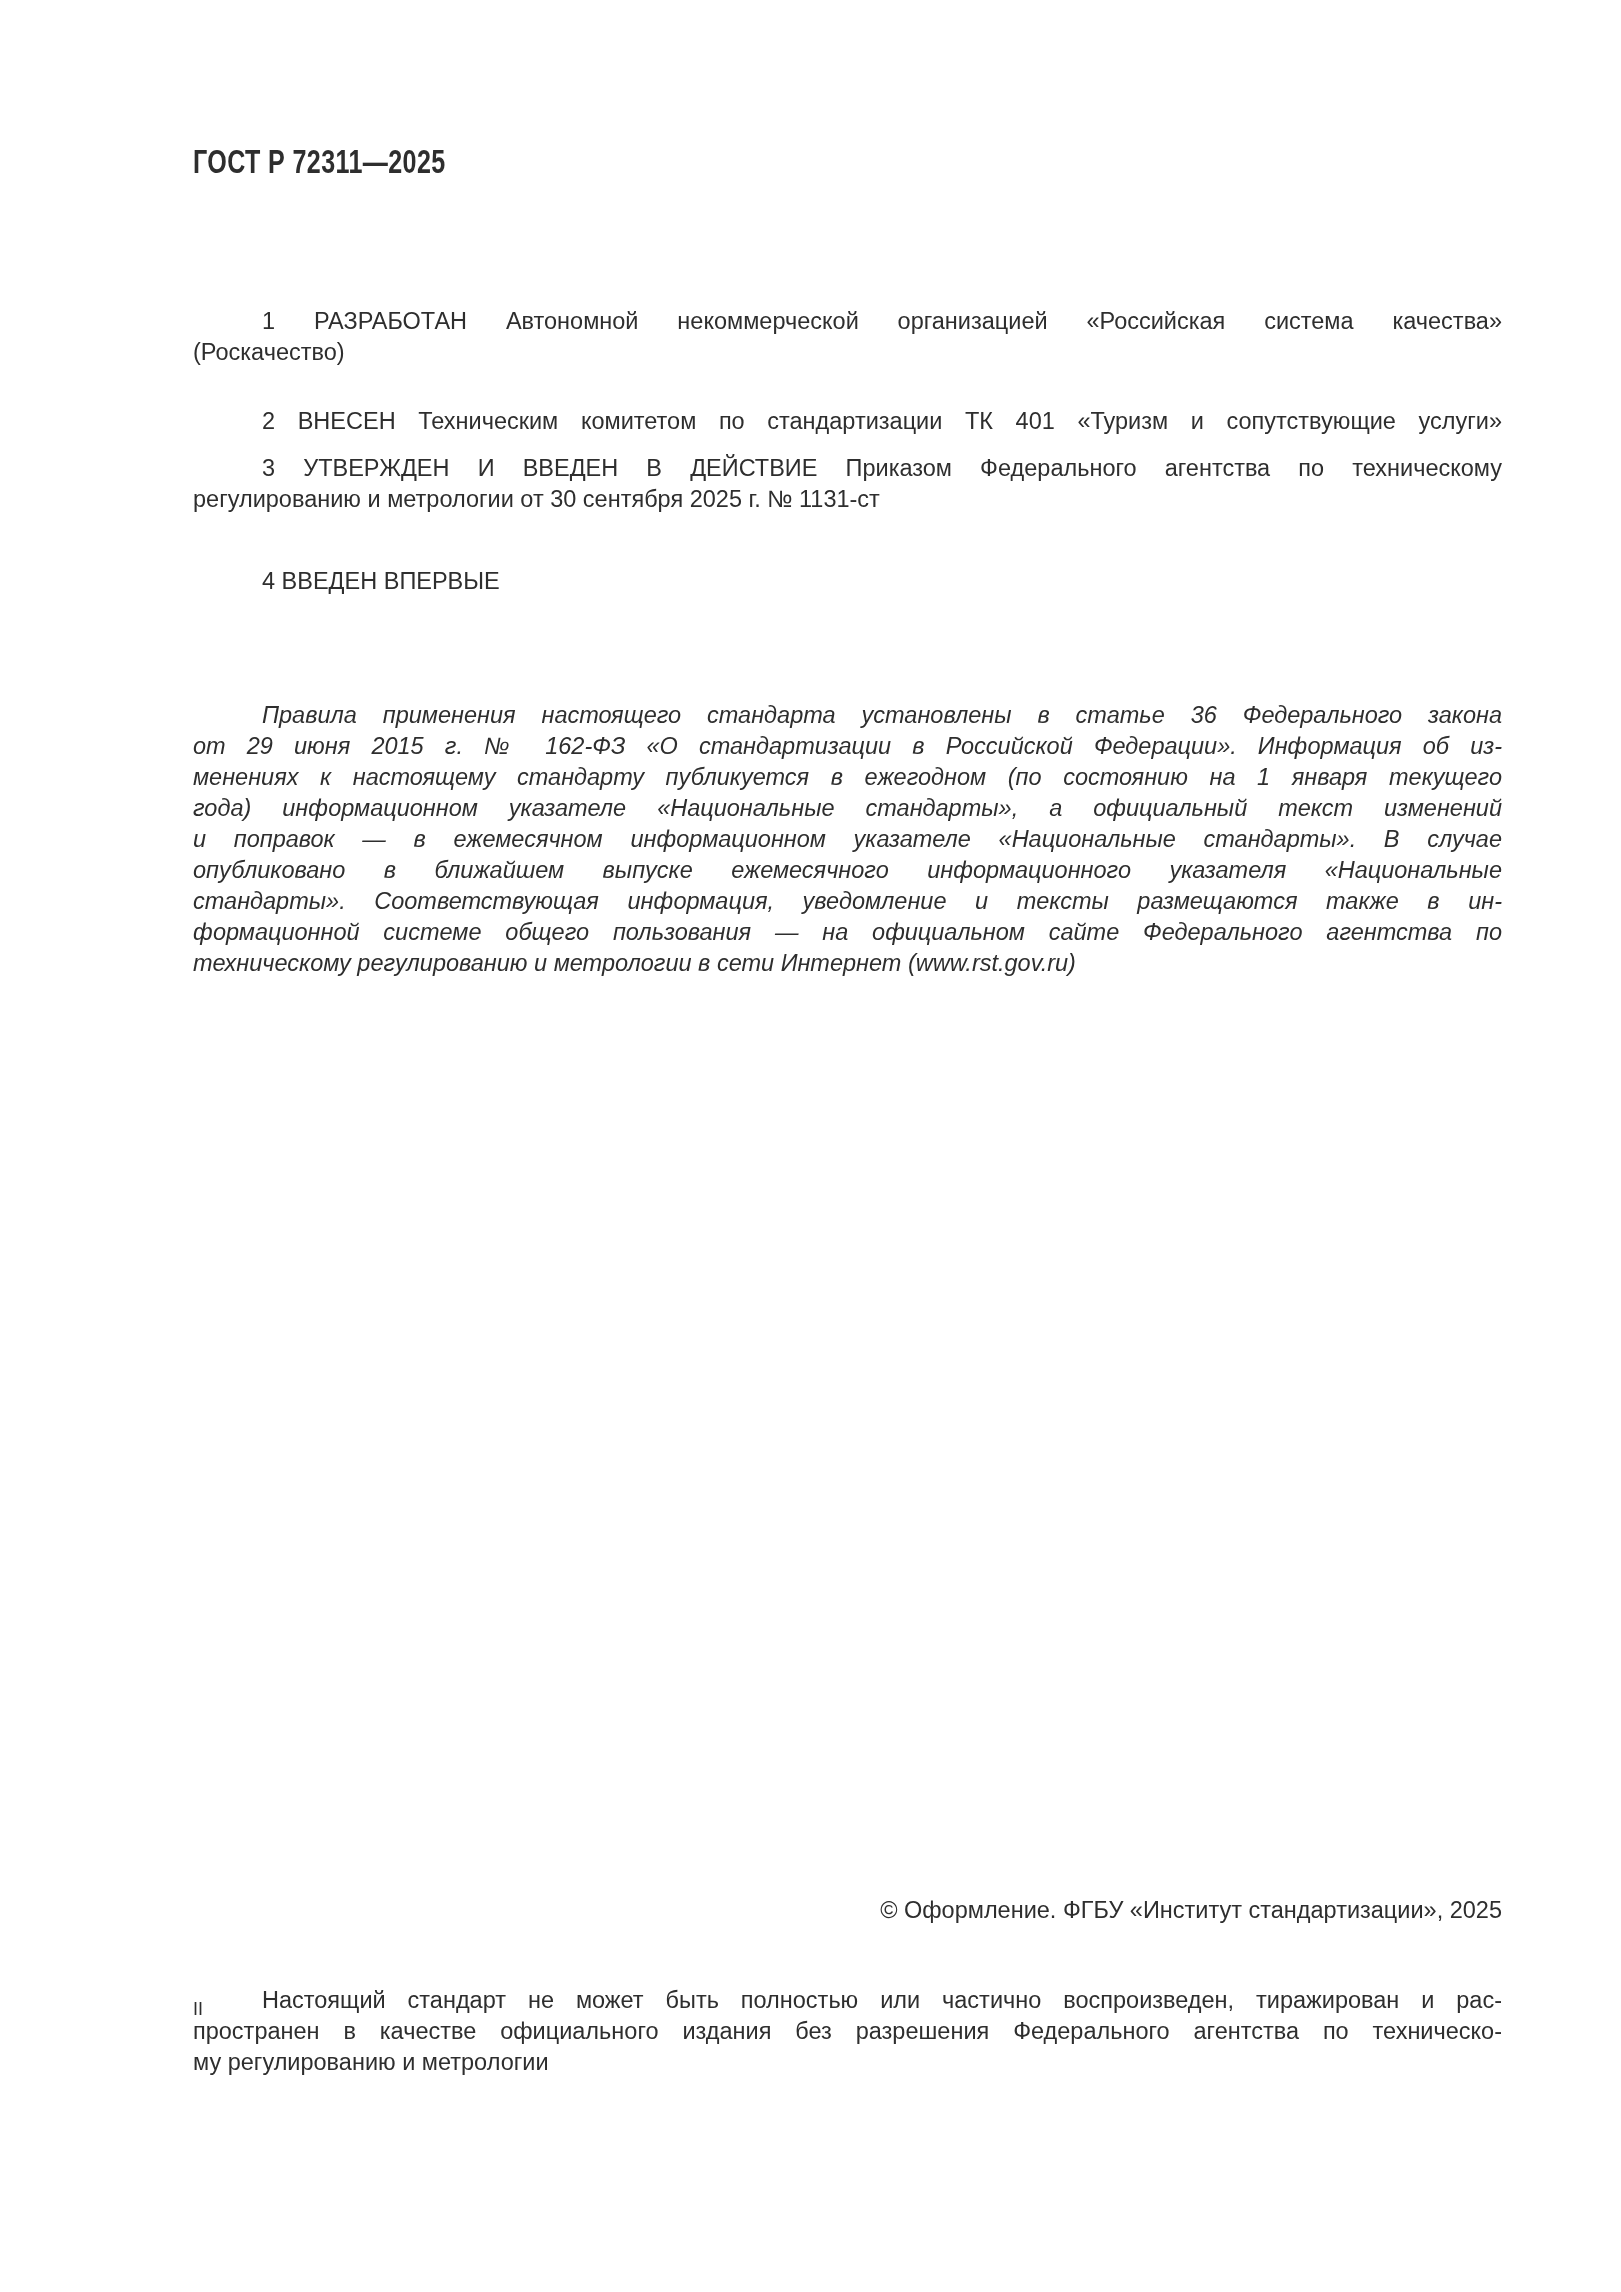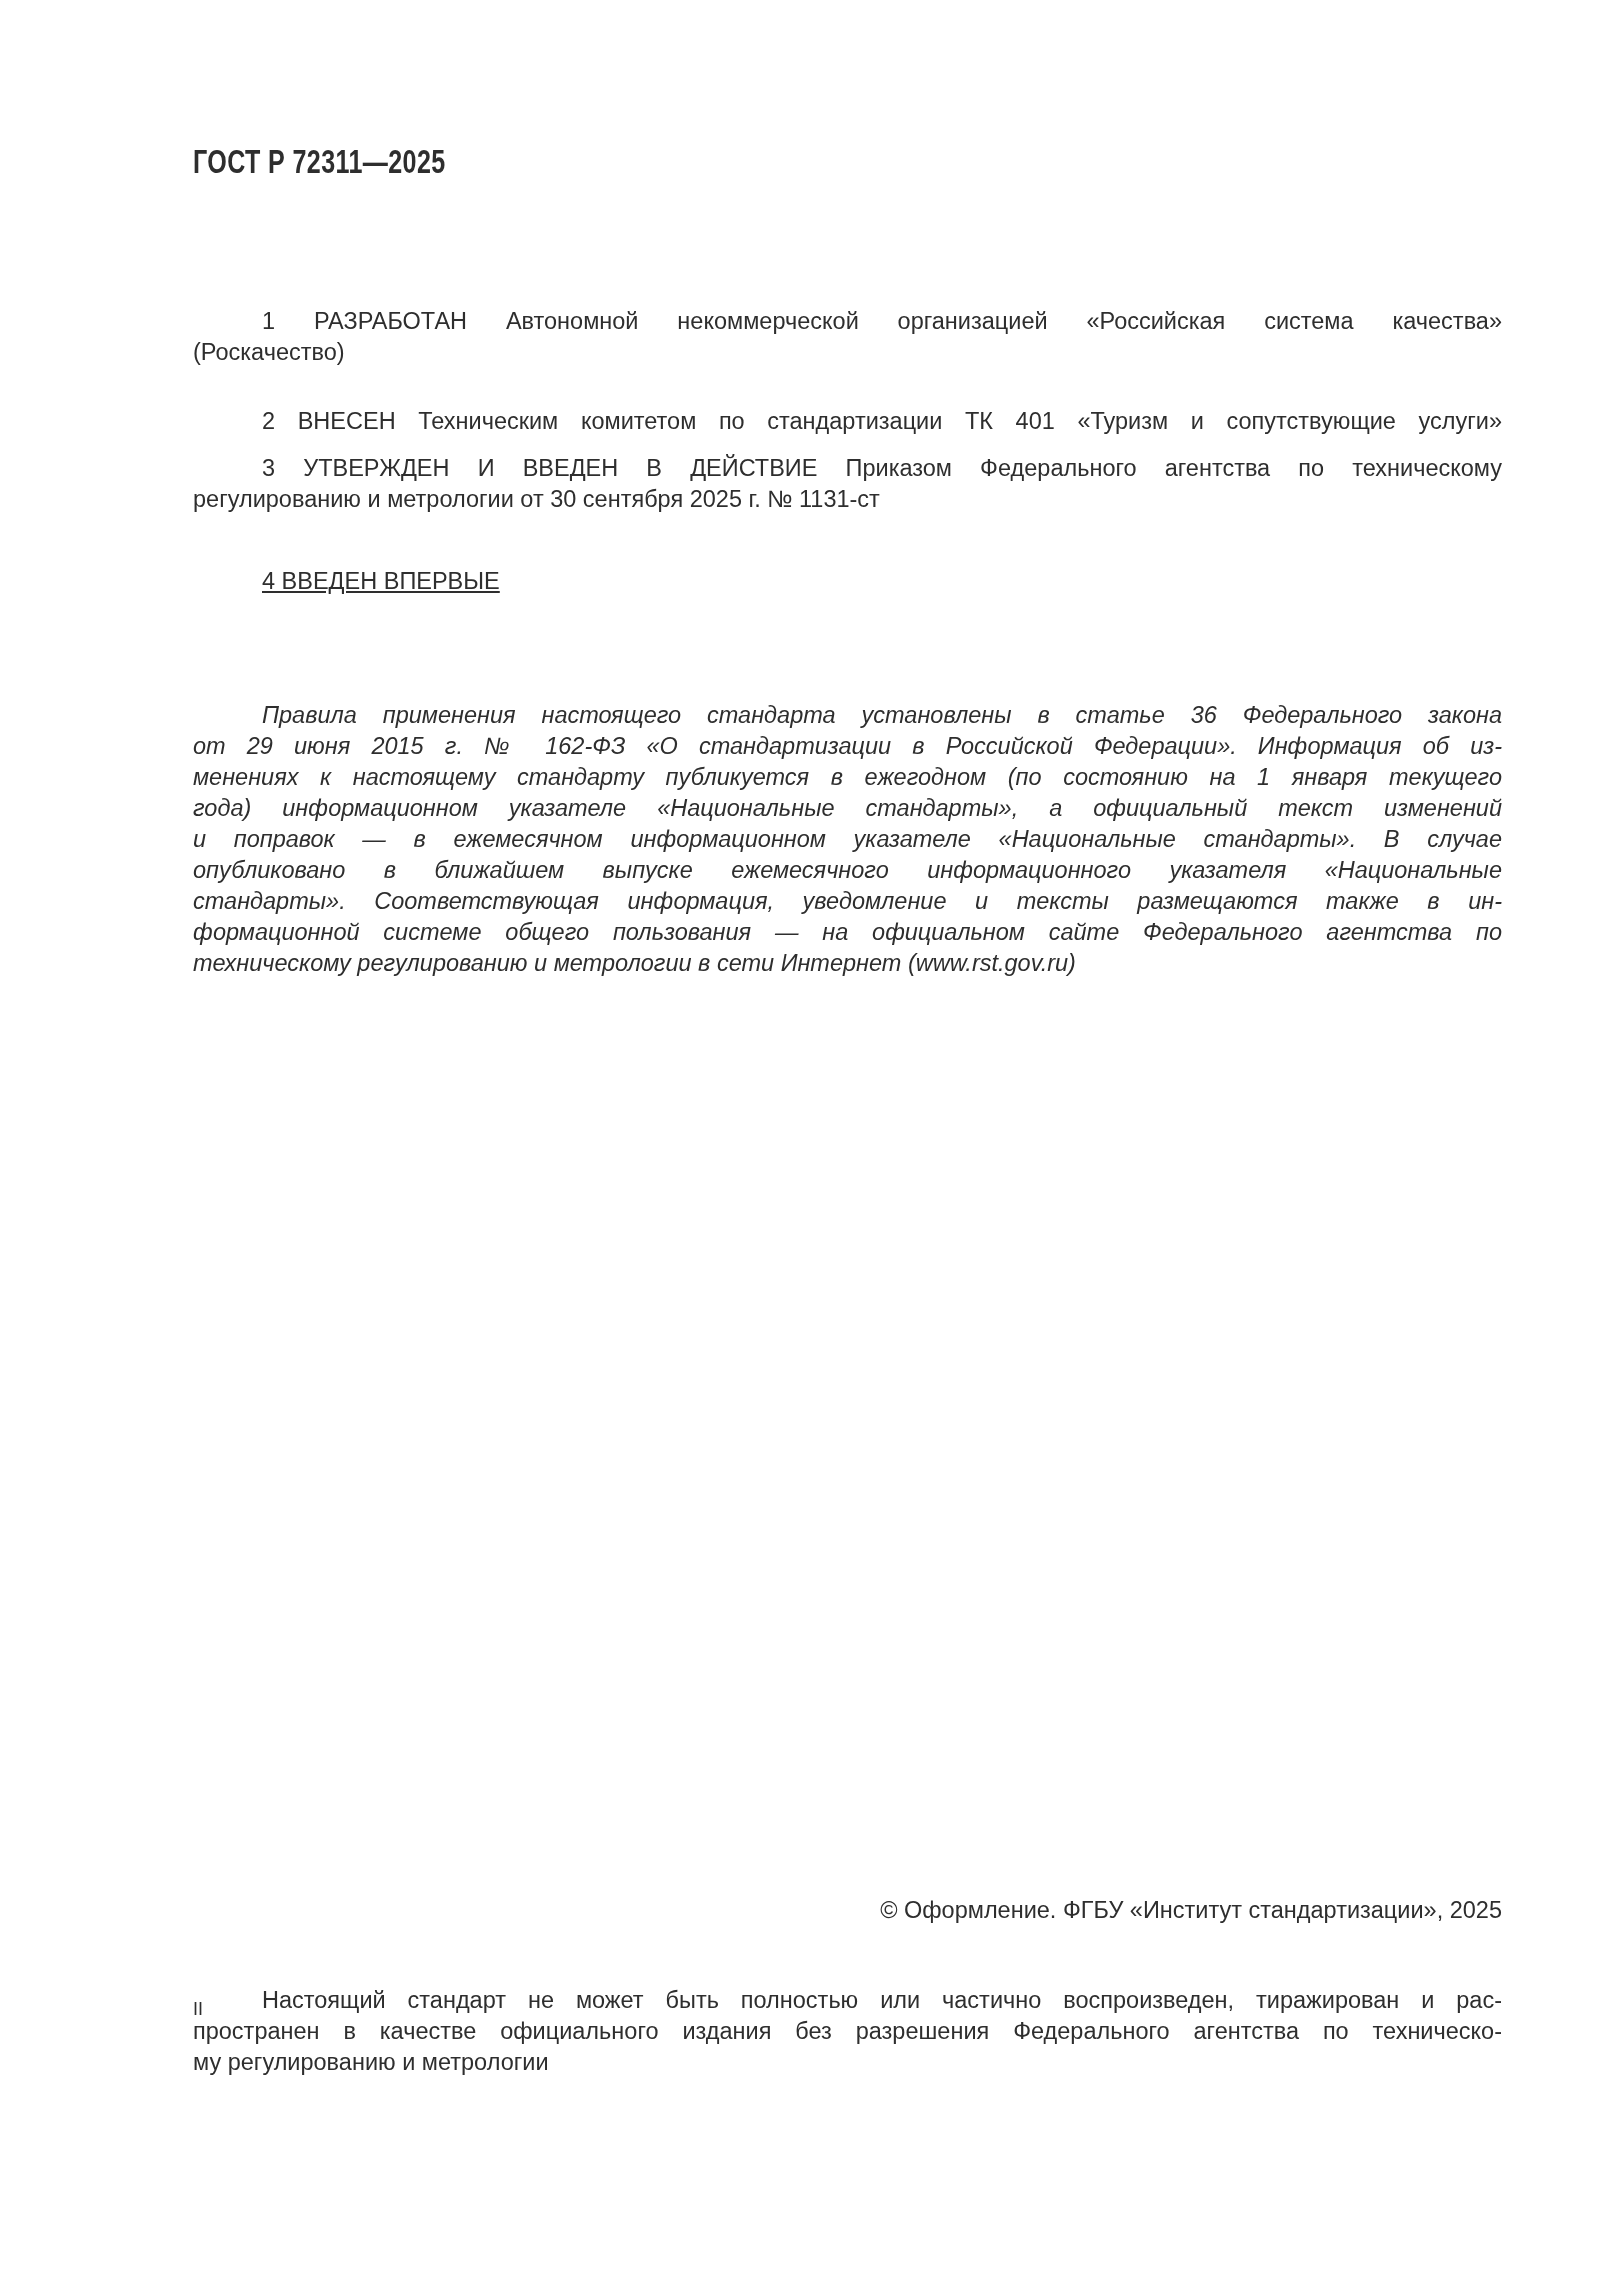--- a/index.html
+++ b/index.html
@@ -47,21 +47,21 @@
     font-size:23.5px;
     line-height:31px;
   }
   .line{display:block;}
   .just{text-align:justify;text-align-last:justify;}
   .indent{text-indent:69px;margin-top:21px;}
   .notice{font-style:italic;}
   .p-clause1{top:285px;}
   .p-clause2{top:385px;}
   .p-clause3{top:432px;}
-  .p-clause4{top:545px;text-decoration:underline;}
+  .p-clause4{top:545px;}
   .p-notice{top:679px;}
   .p-copyright{top:1895px;text-align:right;}
   .p-repro{top:1964px;}
   .p-pagenum{top:1994px;font-size:18px;}
 </style>
 </head>
 <body>
 
 <div class="page">
 

